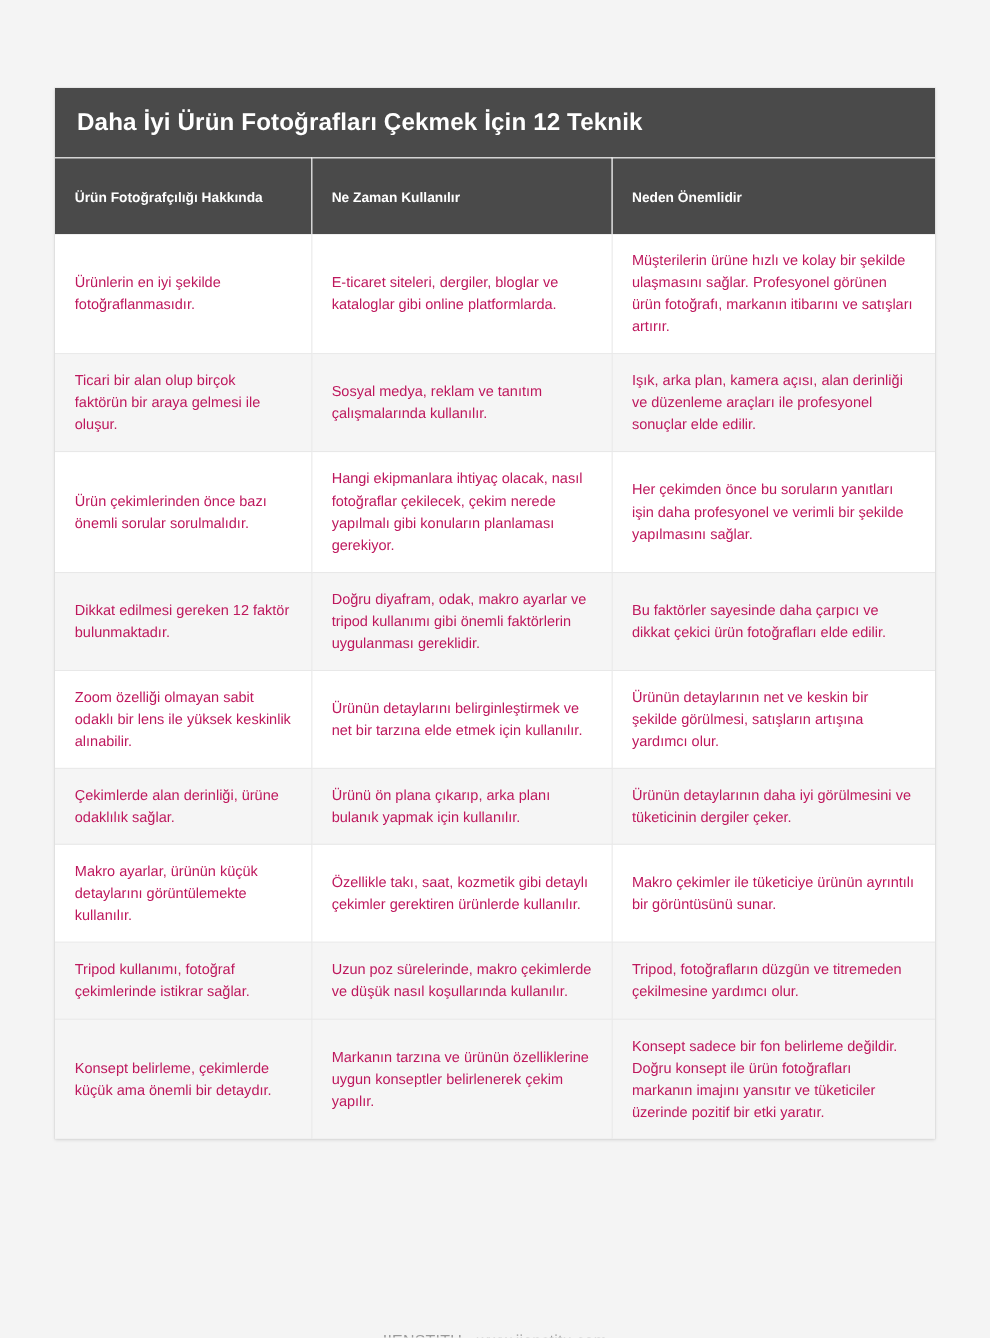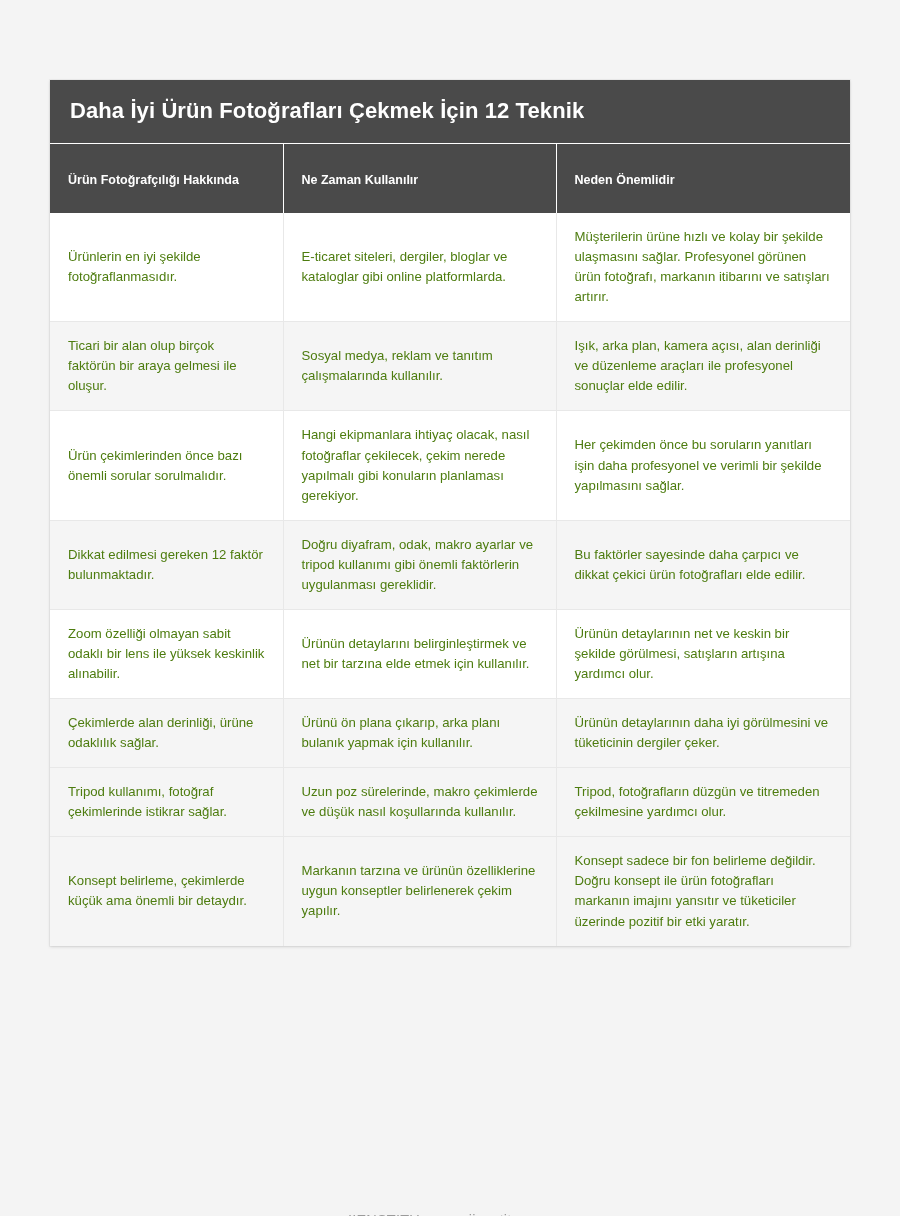--- a/index.html
+++ b/index.html
@@ -57,21 +57,21 @@
     height: 70px;
   }
   thead th:last-child { border-right: none; }
 
   col.c1 { width: 233px; }
   col.c2 { width: 273px; }
   col.c3 { width: 294px; }
 
   tbody td {
     font-size: 13.2px;
-    color: #4d7c0f;
+    color: #be185d;
     line-height: 1.52;
     padding: 14px 18px 14px 18px;
     vertical-align: middle;
     border-right: 1px solid #e8e8e8;
     border-bottom: 1px solid #e8e8e8;
     background: #ffffff;
     word-wrap: break-word;
   }
   tbody td:last-child { border-right: none; }
   tbody tr.alt td { background: #f5f5f5; }
@@ -132,20 +132,25 @@
         <tr>
           <td>Zoom özelliği olmayan sabit odaklı bir lens ile yüksek keskinlik alınabilir.</td>
           <td>Ürünün detaylarını belirginleştirmek ve net bir tarzına elde etmek için kullanılır.</td>
           <td>Ürünün detaylarının net ve keskin bir şekilde görülmesi, satışların artışına yardımcı olur.</td>
         </tr>
         <tr class="alt">
           <td>Çekimlerde alan derinliği, ürüne odaklılık sağlar.</td>
           <td>Ürünü ön plana çıkarıp, arka planı bulanık yapmak için kullanılır.</td>
           <td>Ürünün detaylarının daha iyi görülmesini ve tüketicinin dergiler çeker.</td>
         </tr>
+        <tr>
+          <td>Makro ayarlar, ürünün küçük detaylarını görüntülemekte kullanılır.</td>
+          <td>Özellikle takı, saat, kozmetik gibi detaylı çekimler gerektiren ürünlerde kullanılır.</td>
+          <td>Makro çekimler ile tüketiciye ürünün ayrıntılı bir görüntüsünü sunar.</td>
+        </tr>
         <tr class="alt">
           <td>Tripod kullanımı, fotoğraf çekimlerinde istikrar sağlar.</td>
           <td>Uzun poz sürelerinde, makro çekimlerde ve düşük nasıl koşullarında kullanılır.</td>
           <td>Tripod, fotoğrafların düzgün ve titremeden çekilmesine yardımcı olur.</td>
         </tr>
         <tr class="alt">
           <td>Konsept belirleme, çekimlerde küçük ama önemli bir detaydır.</td>
           <td>Markanın tarzına ve ürünün özelliklerine uygun konseptler belirlenerek çekim yapılır.</td>
           <td>Konsept sadece bir fon belirleme değildir. Doğru konsept ile ürün fotoğrafları markanın imajını yansıtır ve tüketiciler üzerinde pozitif bir etki yaratır.</td>
         </tr>

